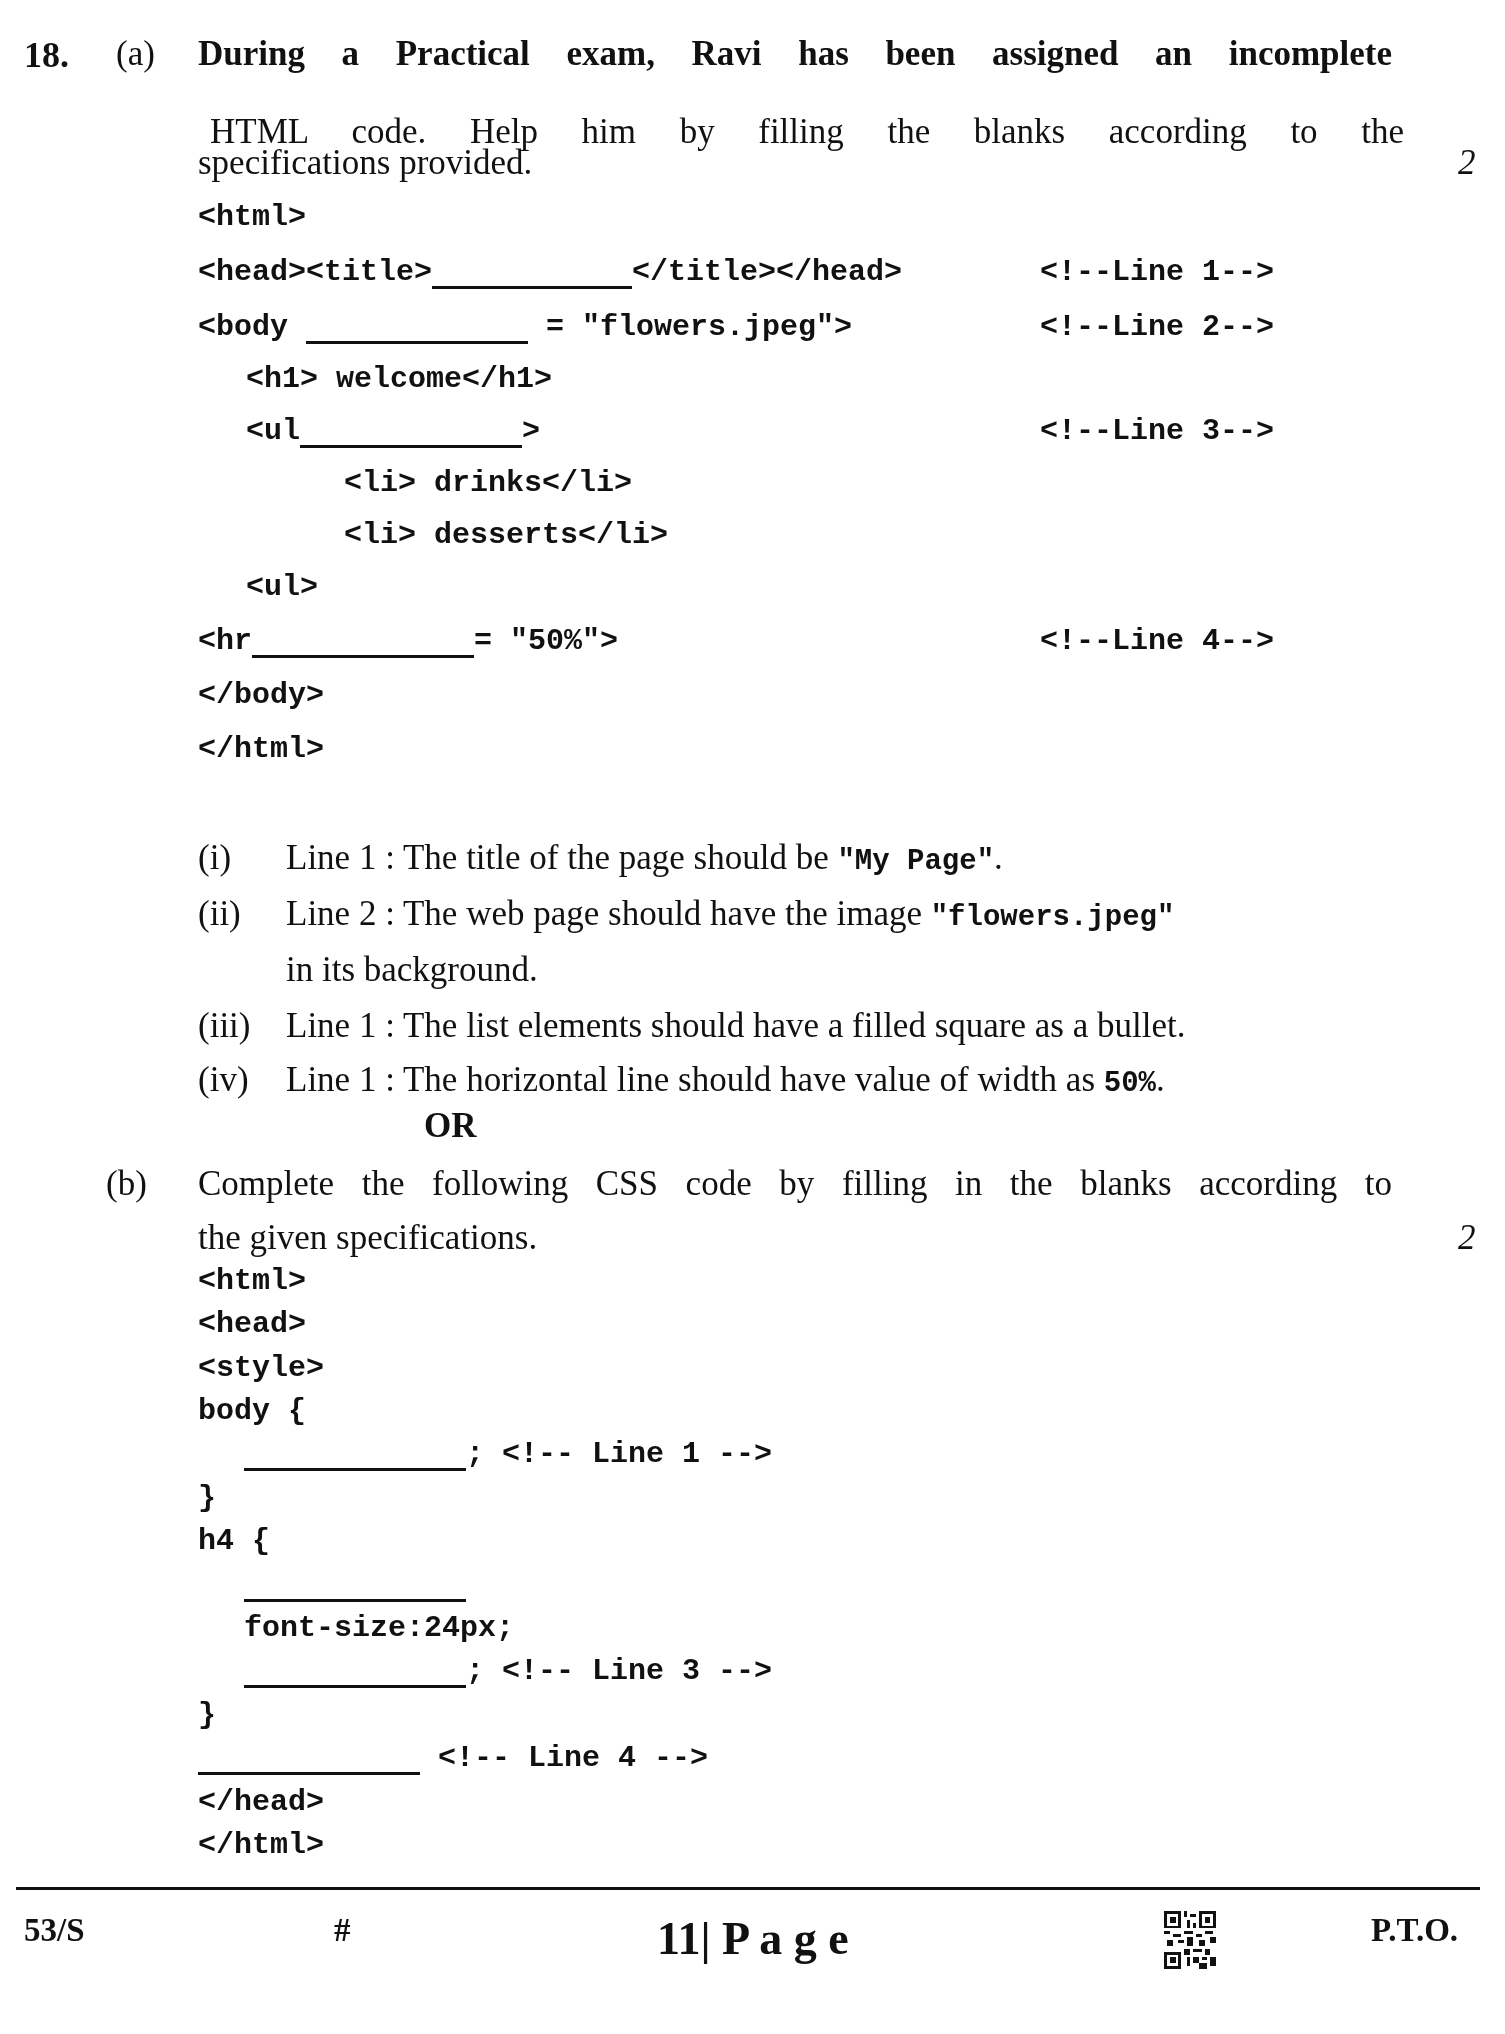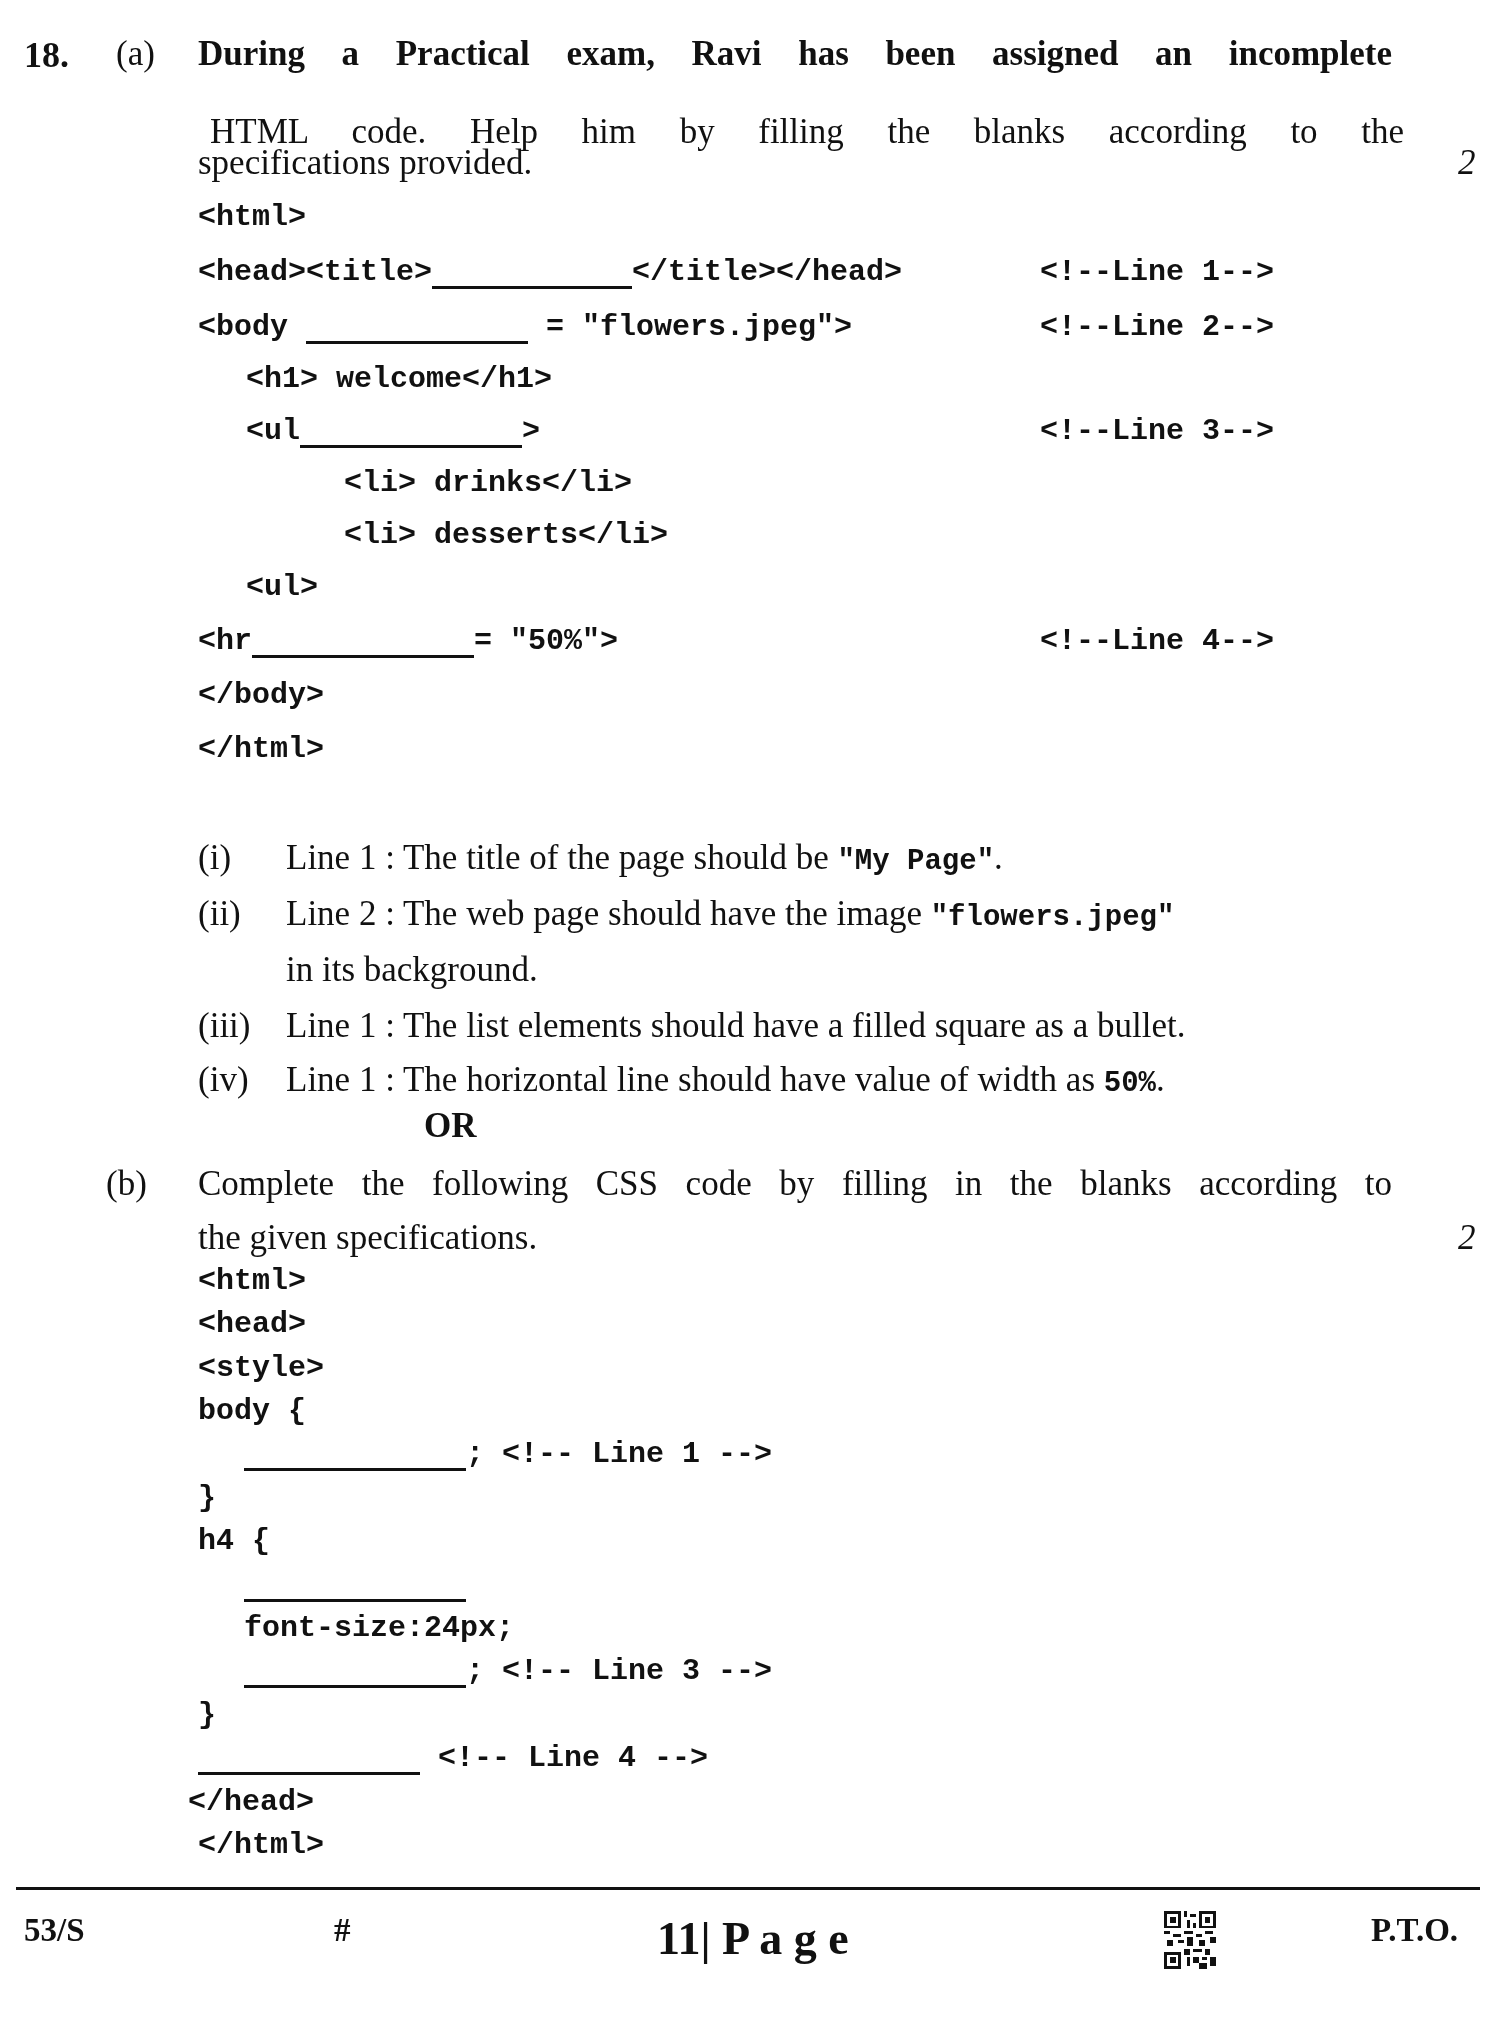--- a/index.html
+++ b/index.html
@@ -85,21 +85,21 @@
 <div class="abs mono" style="left:244px; top:1437px;text-align:center;"><span class="blank" style="width:222px;"></span><span>; &lt;!-- Line 1 --&gt;</span></div>
 <div class="abs mono" style="left:198px; top:1481px;">}</div>
 <div class="abs mono" style="left:198px; top:1524px;">h4 {</div>
 
 <div class="abs mono" style="left:244px; top:1568px;"><span class="blank" style="width:222px;"></span></div>
 <div class="abs mono" style="left:244px; top:1611px;">font-size:24px;</div>
 <div class="abs mono" style="left:244px; top:1654px;"><span class="blank" style="width:222px;"></span><span>; &lt;!-- Line 3 --&gt;</span></div>
 <div class="abs mono" style="left:198px; top:1698px;">}</div>
 
 <div class="abs mono" style="left:198px; top:1741px;"><span class="blank" style="width:222px;"></span><span>   </span><span>&lt;!-- Line 4 --&gt;</span></div>
-<div class="abs mono" style="left:188px; top:1785px;">&lt;/head&gt;</div>
+<div class="abs mono" style="left:198px; top:1785px;">&lt;/head&gt;</div>
 <div class="abs mono" style="left:198px; top:1828px;">&lt;/html&gt;</div>
 
 <div class="footer-rule"></div>
 <div class="abs serif bold" style="left:24px; top:1912px; font-size:33px;font-family:Liberation Serif, serif;">53/S</div>
 <div class="abs serif bold" style="left:334px; top:1912px; font-size:33px;">#</div>
 <div class="abs serif bold" style="left:657px; top:1912px; font-size:46px;">11| P a g e</div>
 <svg class="qr" viewBox="0 0 18 20" shape-rendering="crispEdges">
   <rect x="0" y="0" width="6" height="6" fill="#111"></rect>
     <rect x="1" y="1" width="4" height="4" fill="#fff"></rect>
     <rect x="2" y="2" width="2" height="2" fill="#111"></rect>

